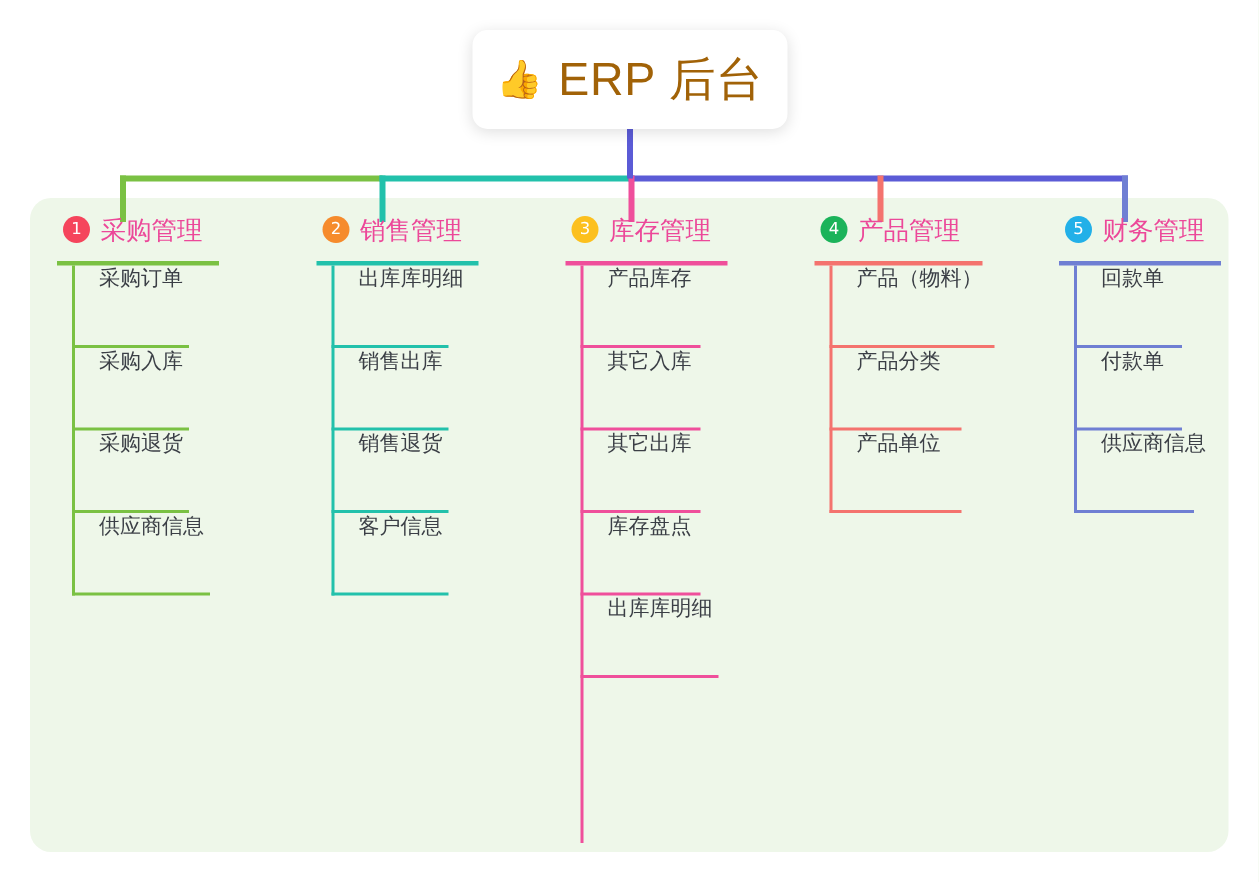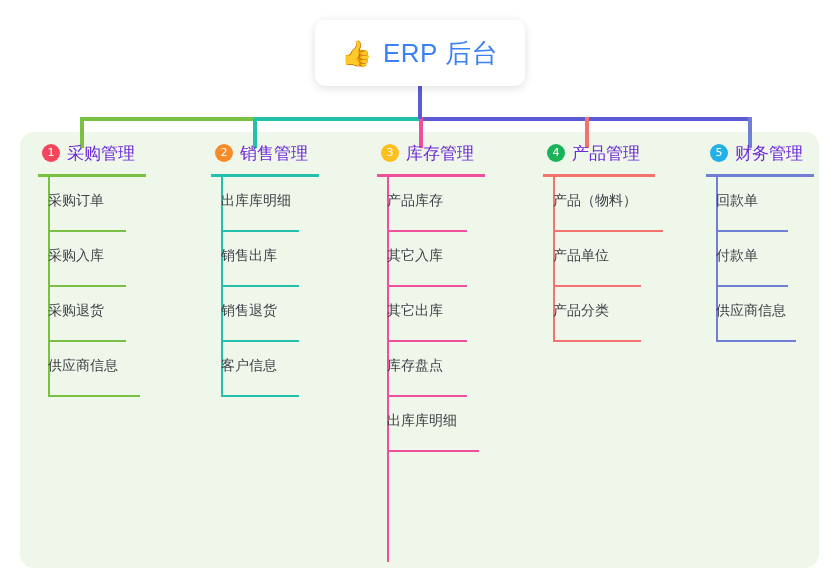--- a/index.html
+++ b/index.html
@@ -26,22 +26,22 @@
     border-radius: 10px;
     box-shadow: 0 2px 10px rgba(0,0,0,0.13);
     display: flex;
     align-items: center;
     justify-content: center;
     gap: 10px;
     z-index: 6;
   }
   .title-emoji { font-size: 25px; line-height: 1; }
   .title-text {
-    font-size: 26px;
-    color: #3b82f6;
+    font-size: 31px;
+    color: #a16207;
     letter-spacing: .5px;
     white-space: nowrap;
   }
 
   
   .trunk {
     position: absolute;
     left: 418px;
     top: 86px;
     width: 4px;
@@ -99,38 +99,39 @@
     border-radius: 50%;
     color: #ffffff;
     font-size: 11px;
     line-height: 18px;
     text-align: center;
     flex: 0 0 auto;
     font-family: "DejaVu Sans", sans-serif;
   }
   .col-title {
     font-size: 17px;
-    color: #6d28d9;
+    color: #ec4899;
     white-space: nowrap;
   }
   .col-rule { height: 3px; margin-top: 8px; }
 
   
   .leaves { position: relative; padding-left: 10px; margin-top: 0px; }
   .spine {
     position: absolute;
     left: 10px;
     top: 0;
     width: 2px;
   }
   .leaf {
     position: relative;
+    padding-left: 18px;
     height: 55px;
     display: flex;
-    align-items: center;
+    align-items: flex-start;
   }
   .leaf-text {
     font-size: 14px;
     color: #3b3f46;
     white-space: nowrap;
     padding-bottom: 7px;
   }
   .leaf-rule {
     position: absolute;
     left: 0;
@@ -252,27 +253,27 @@
           <span class="col-title">产品管理</span>
         </div>
         <div class="col-rule" style="width: 112px; background: rgb(244, 115, 110);"></div>
         <div class="leaves">
           <div class="spine" style="background: rgb(244, 115, 110); height: 165px;"></div>
           <div class="leaf">
             <span class="leaf-text">产品（物料）</span>
             <div class="leaf-rule" style="width: 110px; background: rgb(244, 115, 110);"></div>
           </div>
           <div class="leaf">
+            <span class="leaf-text">产品分类</span>
+            <div class="leaf-rule" style="width: 88px; background: rgb(244, 115, 110);"></div>
+          </div>
+          <div class="leaf">
             <span class="leaf-text">产品单位</span>
             <div class="leaf-rule" style="width: 88px; background: rgb(244, 115, 110);"></div>
           </div>
-          <div class="leaf">
-            <span class="leaf-text">产品分类</span>
-            <div class="leaf-rule" style="width: 88px; background: rgb(244, 115, 110);"></div>
-          </div>
         </div>
       </div>
       <div class="col" style="left: 706px;">
         <div class="col-head">
           <span class="badge" style="background: rgb(34, 176, 232);">5</span>
           <span class="col-title">财务管理</span>
         </div>
         <div class="col-rule" style="width: 108px; background: rgb(111, 127, 211);"></div>
         <div class="leaves">
           <div class="spine" style="background: rgb(111, 127, 211); height: 165px;"></div>

